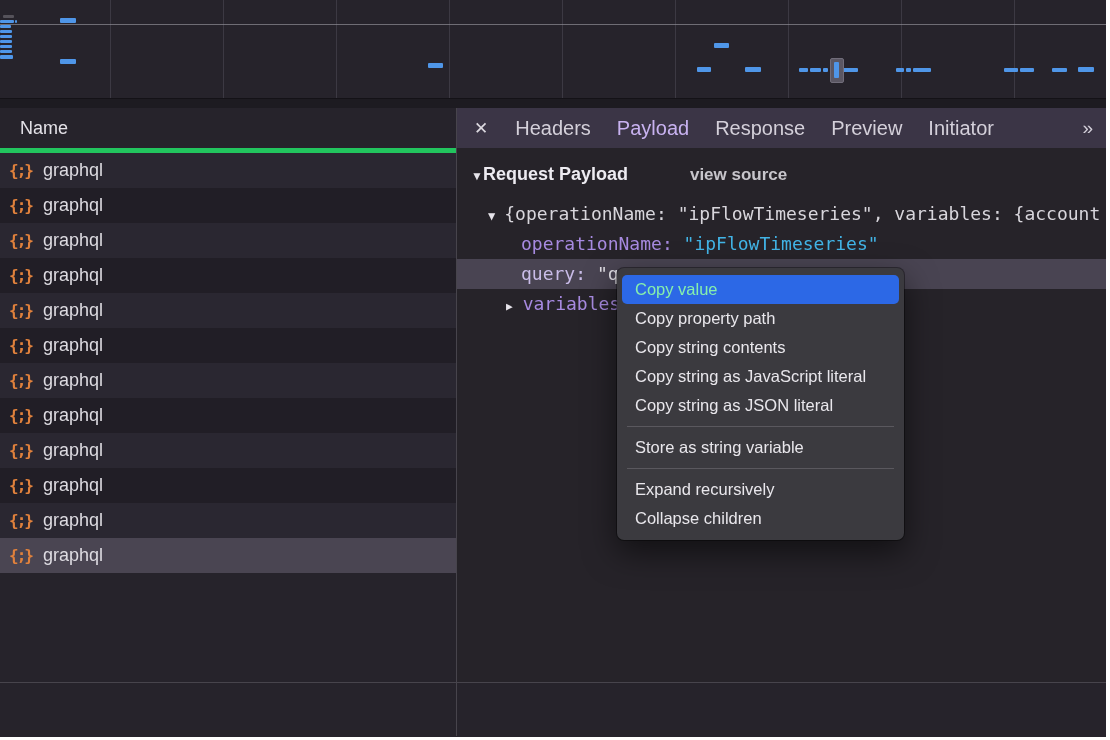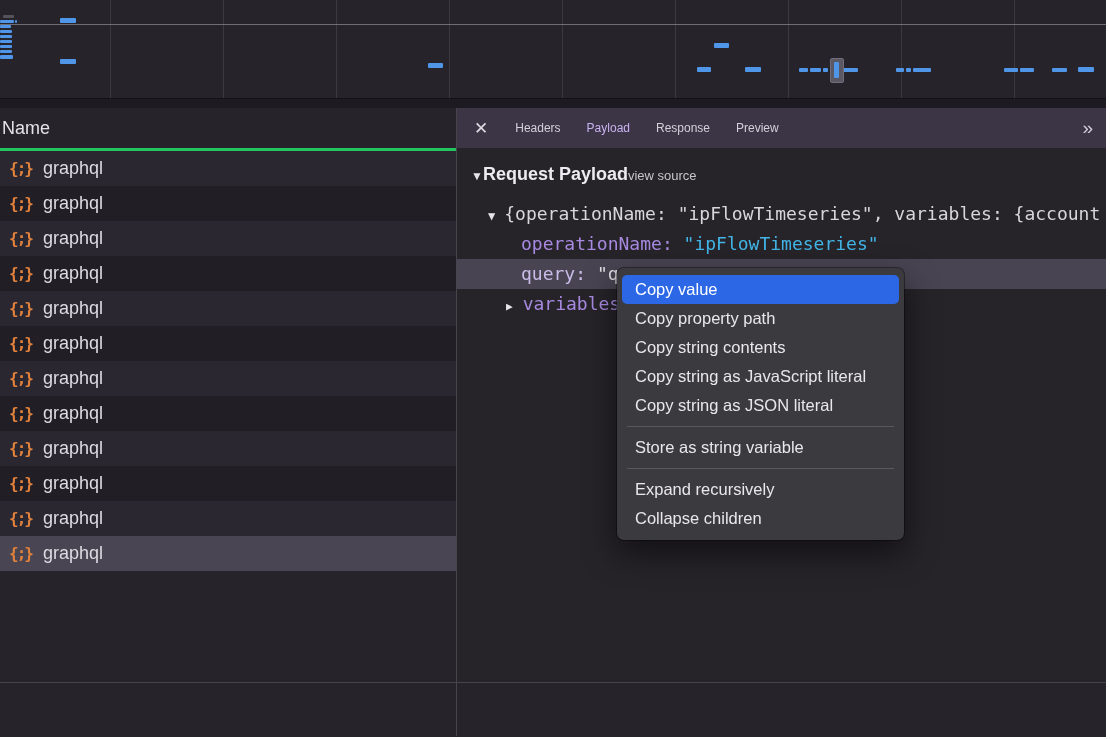--- a/index.html
+++ b/index.html
@@ -18,42 +18,42 @@
   .overview .bar.gray { background:#55525a; }
   .overview .marker { position:absolute; background:#5b5763; border:1px solid #716d7a; border-radius:2px; }
   .overview .marker .inner { position:absolute; left:3px; top:3px; width:5px; height:16px; background:#4f96e8; border-radius:1px; }
   .overview .bottom-strip { position:absolute; left:0; right:0; bottom:0; height:9px; background:#1d1b21; border-top:1px solid #141217; }
 
   
   .vsep { position:absolute; left:456px; top:108px; bottom:0; width:1px; background:#47444c; z-index:4; }
 
   
   .name-panel { position:absolute; left:0; top:108px; width:456px; height:574px; background:#26232b; overflow:hidden; }
-  .panel-header { height:40px; line-height:40px; border-bottom:3px solid #22c55e; padding-left:2px; font-size:18px; color:#e4e2e8; }
+  .panel-header { height:40px; line-height:40px; border-bottom:5px solid #22c55e; padding-left:20px; font-size:18px; color:#e4e2e8; }
   .req-row { height:35px; display:flex; align-items:center; padding-left:9px; gap:9px; font-size:18px; color:#dedce2; }
   .req-rows .req-row:nth-child(odd) { background:#2a2731; }
   .req-rows .req-row:nth-child(even) { background:#211e26; }
   .req-rows .req-row.selected { background:#4a4552; }
   .req-icon { color:#e0813c; font-family:"DejaVu Sans Mono", monospace; font-size:16px; font-weight:bold; letter-spacing:-2px; padding-right:2px; }
 
   
   .details { position:absolute; left:457px; top:108px; width:649px; height:574px; background:#262329; overflow:hidden; }
   .tabbar { height:40px; background:#3b3546; display:flex; align-items:center; }
   .close-btn { padding:0 14px 0 17px; color:#dcd9e0; font-size:17px; cursor:default; }
-  .tab { padding:0 13px; font-size:12px; color:#d4d0da; height:48px; line-height:40px; position:relative; white-space:nowrap; }
+  .tab { padding:0 13px; font-size:20px; color:#d4d0da; height:48px; line-height:40px; position:relative; white-space:nowrap; }
   .tab.active { color:#c8b2f0; }
   .tab.active::after { content:""; position:absolute; left:7px; right:7px; bottom:0; height:3px; background:#9a7bd8; border-radius:2px 2px 0 0; }
   .tab-overflow { margin-left:auto; padding-right:16px; color:#d4d0da; font-size:19px; letter-spacing:-3px; }
 
   .payload { position:absolute; top:40px; left:0; right:0; bottom:0; background:#262329; font-family:"DejaVu Sans Mono", monospace; font-size:18px; color:#d8d6dc; }
   .section-row { padding:16px 0 10px 14px; font-family:"Liberation Sans", sans-serif; display:flex; align-items:baseline; white-space:nowrap; }
   .twisty { color:#e6e4ea; font-size:12px; }
   .twisty.small { font-size:11px; }
   .section-title { font-weight:bold; font-size:18px; color:#edebf1; }
-  .view-source { font-size:13px; color:#c7c5cb; }
+  .view-source { margin-left:62px; font-size:17px; color:#c7c5cb;font-weight:bold; }
   .tree { margin-top:4px; }
   .tree-row { height:30px; line-height:30px; white-space:nowrap; position:relative; overflow:hidden; }
   .row-root { padding-left:31px; }
   .row-root .twisty { margin-right:9px; }
   .row-op, .row-query { padding-left:64px; }
   .row-vars { padding-left:49px; }
   .row-vars .twisty { margin-right:10px; }
   .key { color:#a78ae0; }
   .str { color:#42b4e6; }
   .row-query { background:#494452; }
@@ -61,21 +61,21 @@
   .row-query .val, .frag { color:#e0dee4; }
   .frag { position:absolute; left:452px; top:0;margin-top:48px; }
 
   
   .footer { position:absolute; left:0; top:682px; width:1106px; height:54px; background:#26232b; border-top:1px solid #47444c; }
 
   
   .ctx-menu { position:absolute; left:617px; top:268px; width:287px; background:#3b3a3f; border-radius:7px; padding:7px 0;
     box-shadow:0 12px 32px rgba(0,0,0,.55), 0 0 0 1px rgba(0,0,0,.38); font-size:16.5px; color:#e9e7ec; z-index:20; }
   .ctx-item { height:29px; line-height:29px; margin:0 5px; padding:0 13px; border-radius:5px; white-space:nowrap; }
-  .ctx-item.hl { background:#2c68e6; color:#ffffff; }
+  .ctx-item.hl { background:#2c68e6; color:#86efac; }
   .ctx-div { height:1px; background:#5a585e; margin:6px 10px; }
 </style>
 </head>
 <body>
 
 <div class="stage">
   <div class="devtools">
 
     <div class="overview">
       <div id="ov-grid">
@@ -180,20 +180,21 @@
     </div>
 
     <div class="details">
       <div class="tabbar">
         <span class="close-btn">✕</span>
         <span id="tabs" style="display:flex;height:40px;">
             <span class="tab">Headers</span>
             <span class="tab active">Payload</span>
             <span class="tab">Response</span>
             <span class="tab">Preview</span>
+            <span class="tab">Initiator</span>
           </span>
         <span class="tab-overflow">»</span>
       </div>
 
       <div class="payload">
         <div class="section-row">
           <span class="twisty">▼</span>
           <span class="section-title">Request Payload</span>
           <span class="view-source">view source</span>
         </div>

